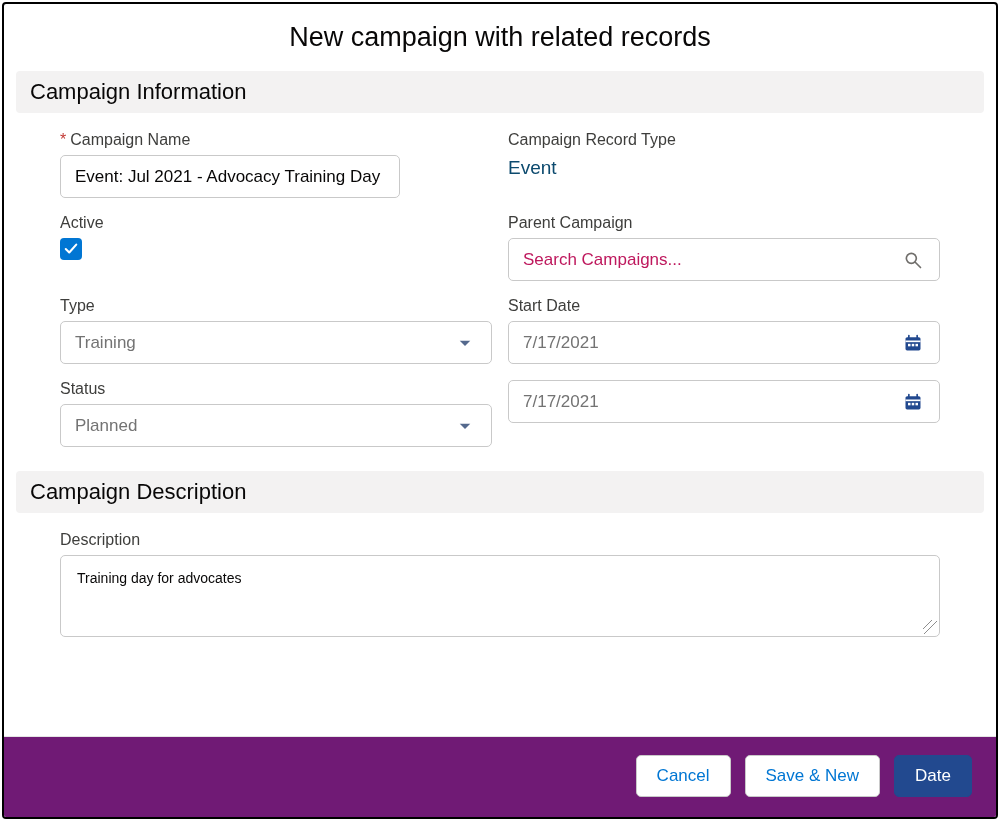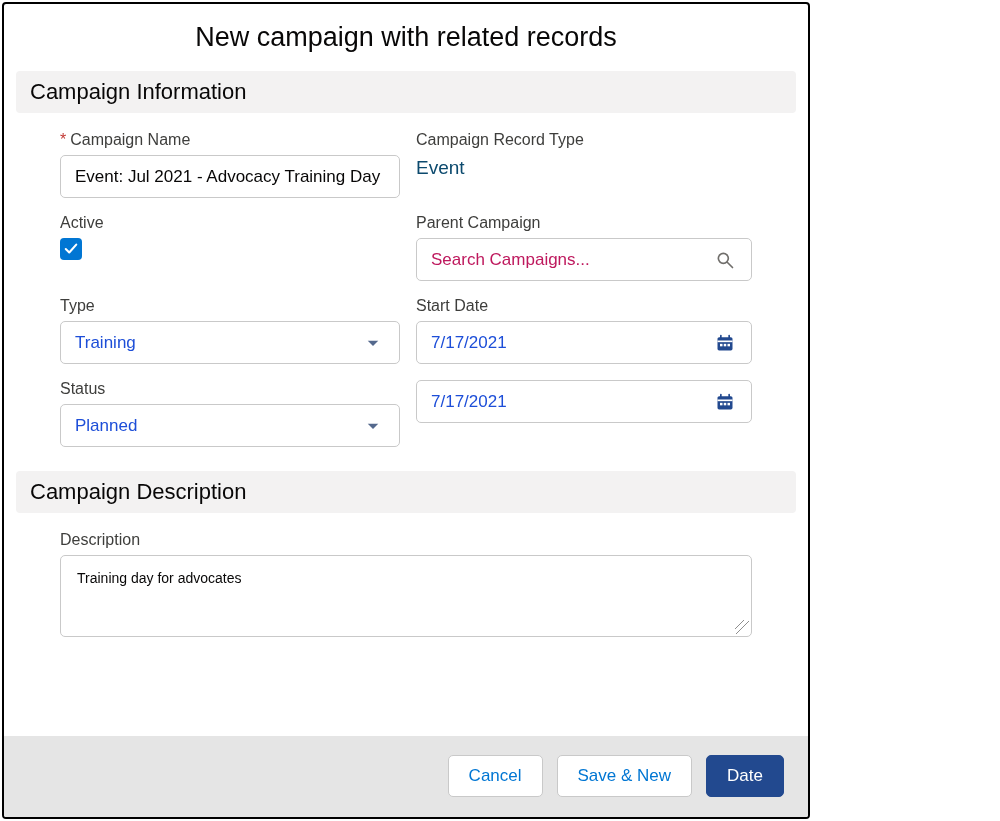--- a/index.html
+++ b/index.html
@@ -5,21 +5,21 @@
   * { box-sizing: border-box; }
   html, body { margin:0; padding:0; }
   body {
     font-family: -apple-system, BlinkMacSystemFont, "Segoe UI", "Helvetica Neue", Arial, sans-serif;
     background:#fff;
     color:#080707;
     width:1000px;
     height:821px;
   }
   .modal {
-    width:808px;
+    width:996px;
     height:817px;
     margin:2px;
     border:2px solid #000;
     border-radius:4px;
     background:#fff;
     display:flex;
     flex-direction:column;
     overflow:hidden;
   }
   .modal-header {
@@ -76,21 +76,21 @@
     border-radius:5px;
     background:#fff;
     height:43px;
     padding:16px 14px;
     font-size:17px;
     color:#080707;
     position:relative;
   }
   .text-input { width:340px; }
   .select-box, .lookup-box, .date-box { width:100%; justify-content:space-between; }
-  .select-box .val, .date-box .val { color:#1d4ed8; }
+  .select-box .val, .date-box .val { color:#737373; }
   .lookup-box .placeholder { color:#be185d; }
   .icon-area { display:flex; align-items:center; justify-content:center; width:24px; height:24px; }
   .checkbox {
     width:22px; height:22px;
     background:#0176d3;
     border-radius:4px;
     display:flex; align-items:center; justify-content:center;
   }
   .checkbox svg { width:14px; height:14px; }
   .description-wrap { padding:0 44px 12px; }
@@ -109,21 +109,21 @@
     position:absolute; right:2px; bottom:2px; width:14px; height:14px;
     background:
       linear-gradient(135deg, transparent 0 6px, #8e8e8e 6px 7px, transparent 7px 10px, #8e8e8e 10px 11px, transparent 11px);
   }
   .footer {
     border-top:1px solid #e5e5e5;
     padding:18px 24px 20px;
     display:flex;
     justify-content:flex-end;
     gap:14px;
-    background:#e5e5e5;
+    background:#701a75;
   }
   .btn {
     height:42px;
     padding:0 20px;
     border-radius:5px;
     font-size:17px;
     display:inline-flex;
     align-items:center;
     justify-content:center;
     cursor:pointer;

